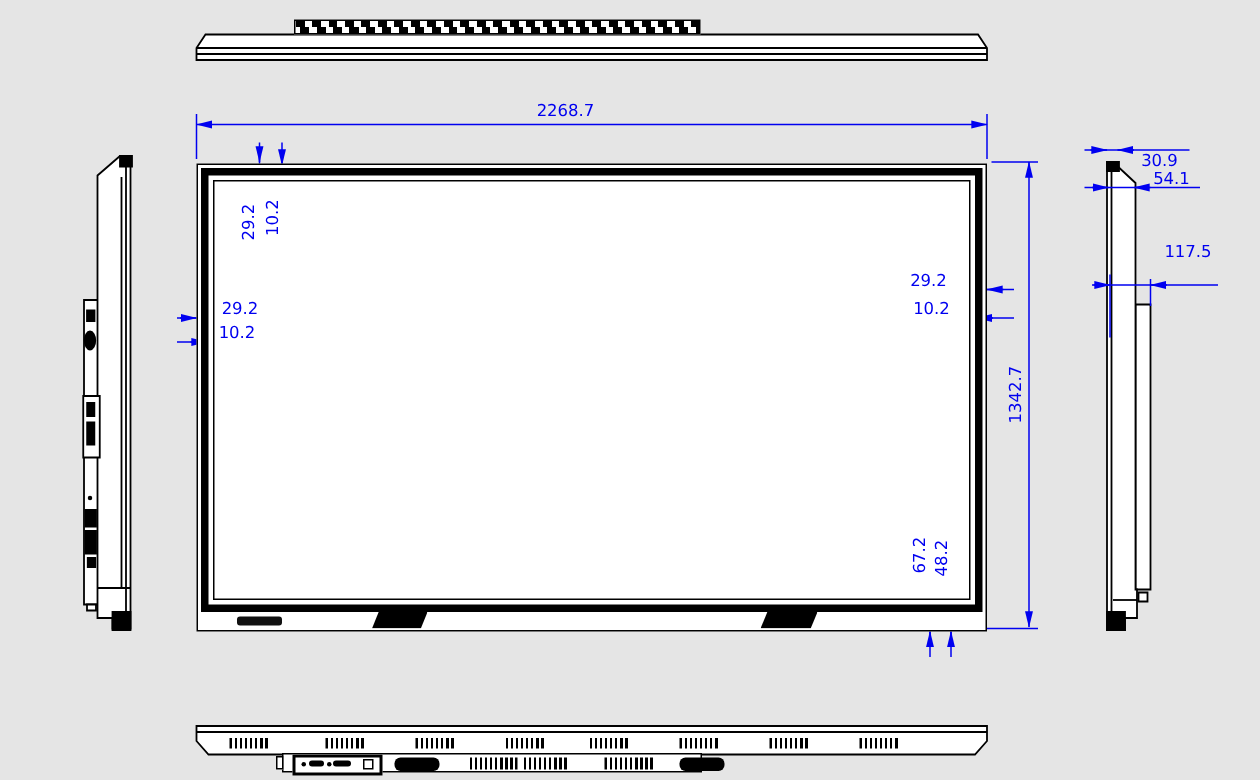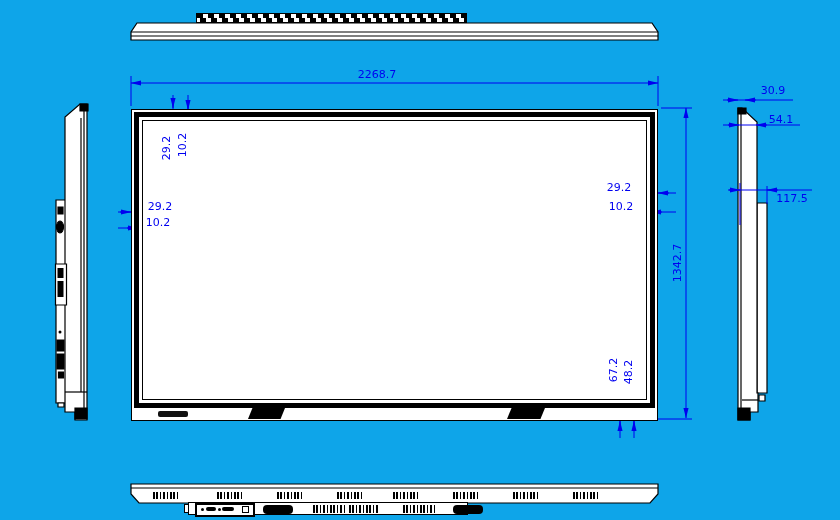--- a/index.html
+++ b/index.html
@@ -1,16 +1,16 @@
 <!DOCTYPE html>
 <html><head>
 <meta charset="utf-8">
 <style>
   html,body{margin:0;padding:0;background:#fff;}
-  #canvas{position:relative;width:840px;height:520px;background:#0ea5e9;overflow:hidden;
+  #canvas{position:relative;width:840px;height:520px;background:#e5e5e5;overflow:hidden;
           font-family:"DejaVu Sans",sans-serif;}
   .c{position:absolute;}
   .lbl{position:absolute;transform:translate(-50%,-50%);font-size:11px;color:#0000f0;
        white-space:nowrap;line-height:1;}
   .rot{position:absolute;transform:translate(-50%,-50%) rotate(-90deg);font-size:11px;
        color:#0000f0;white-space:nowrap;line-height:1;}
   .outline{border:1px solid #000;background:#fff;box-sizing:border-box;}
   .black{background:#000;}
   .slots{background:repeating-linear-gradient(90deg,#000 0 1.6px,transparent 1.6px 3.4px);}
   .vent{box-sizing:border-box;border:1px solid #000;
@@ -163,17 +163,17 @@
   <div class="lbl" style="left:377px;top:74px;">2268.7</div>
   <div class="rot" style="left:677px;top:263px;">1342.7</div>
   <div class="rot" style="left:166px;top:148px;">29.2</div>
   <div class="rot" style="left:182px;top:145px;">10.2</div>
   <div class="lbl" style="left:160px;top:206px;">29.2</div>
   <div class="lbl" style="left:158px;top:222px;">10.2</div>
   <div class="lbl" style="left:619px;top:187px;">29.2</div>
   <div class="lbl" style="left:621px;top:206px;">10.2</div>
   <div class="rot" style="left:613px;top:370px;">67.2</div>
   <div class="rot" style="left:628px;top:372px;">48.2</div>
-  <div class="lbl" style="left:773px;top:90px;text-align:right;">30.9</div>
+  <div class="lbl" style="left:773px;top:107px;text-align:right;">30.9</div>
   <div class="lbl" style="left:781px;top:119px;">54.1</div>
-  <div class="lbl" style="left:792px;top:198px;">117.5</div>
+  <div class="lbl" style="left:792px;top:168px;">117.5</div>
 
 </div>
 
 </body></html>

